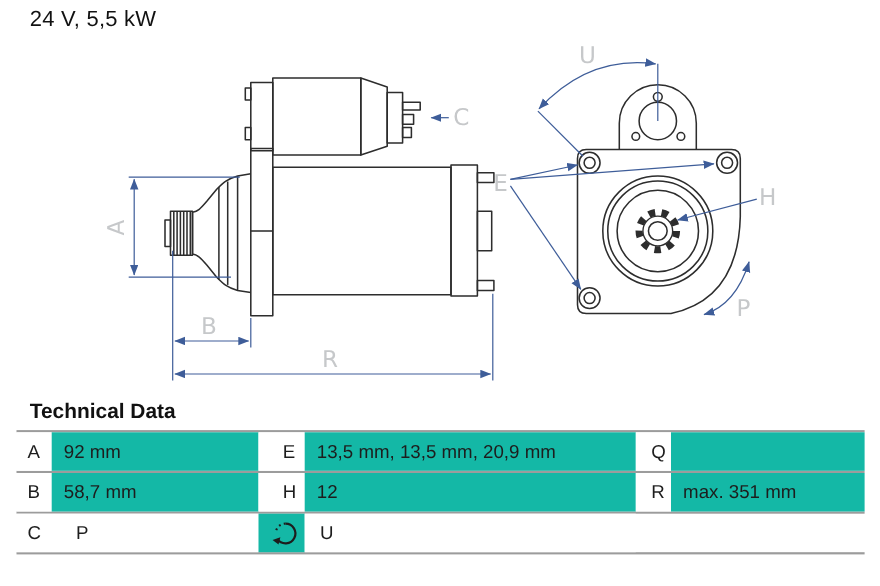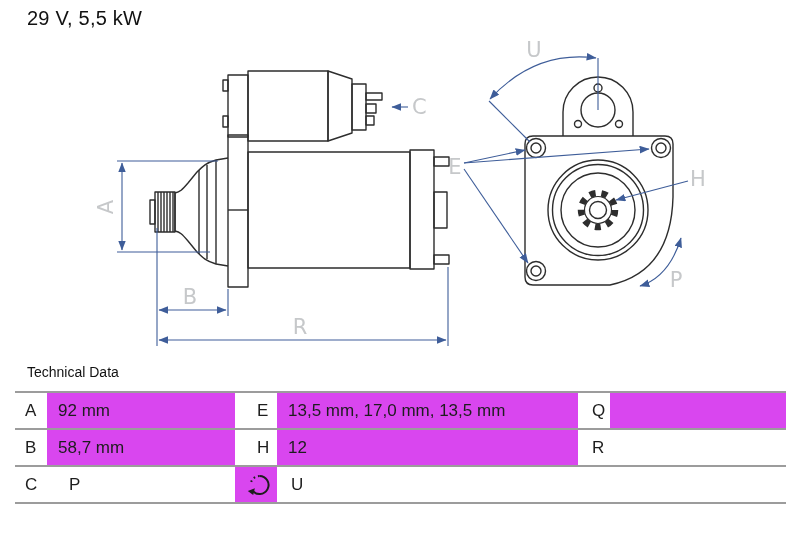--- a/index.html
+++ b/index.html
@@ -1,35 +1,35 @@
 <!DOCTYPE html>
 <html><head>
 <meta charset="utf-8">
 <style>
   html,body{margin:0;padding:0;background:#ffffff;}
   .stage{position:relative;width:800px;height:533px;background:#ffffff;overflow:hidden;
          font-family:"Liberation Sans","DejaVu Sans",sans-serif;color:#1d1d1d;}
   .page-title{position:absolute;left:27px;top:7px;font-size:20px;letter-spacing:.2px;color:#111;}
   .diagram-svg{position:absolute;left:0;top:0;}
-  .td-heading{position:absolute;left:27px;top:364px;font-size:14px;font-weight:normal;color:#111;}
+  .td-heading{position:absolute;left:27px;top:364px;font-size:19px;font-weight:bold;color:#111;}
   .tdt{position:absolute;left:15px;top:391px;width:771px;border-bottom:2px solid #9c9c9c;}
   .trow{display:grid;grid-template-columns:32px 188px 42px 301px 32px 176px;
         height:35px;border-top:2px solid #9c9c9c;align-items:stretch;font-size:17px;}
   .cell{display:flex;align-items:center;background:#ffffff;white-space:nowrap;overflow:hidden;}
-  .cell.val{background:#d946ef;padding-left:11px;}
+  .cell.val{background:#14b8a6;padding-left:11px;}
   .cell.k1{padding-left:10px;} .cell.k2{padding-left:22px;} .cell.k3{padding-left:14px;}
   svg text{font-family:"DejaVu Sans","Liberation Sans",sans-serif;}
   .dimlbl{fill:#c6c8ca;font-size:21px;}
 </style>
 </head>
 <body>
 
 <div class="stage">
 
-  <div class="page-title">29 V, 5,5 kW</div>
+  <div class="page-title">24 V, 5,5 kW</div>
 
   <svg class="diagram-svg" width="800" height="360" viewBox="0 0 800 360">
     <defs>
       <marker id="ae" orient="auto" markerWidth="10" markerHeight="8" refX="8.5" refY="3.5">
         <path d="M0,0 L9,3.5 L0,7 Z" fill="#3e5d99"></path>
       </marker>
       <marker id="as" orient="auto-start-reverse" markerWidth="10" markerHeight="8" refX="8.5" refY="3.5">
         <path d="M0,0 L9,3.5 L0,7 Z" fill="#3e5d99"></path>
       </marker>
     </defs>
@@ -134,30 +134,31 @@
     <text class="dimlbl" x="676" y="287" text-anchor="middle">P</text>
   </svg>
 
   <div class="td-heading">Technical Data</div>
 
   <div class="tdt">
     <div class="trow">
       <div class="cell k1">A</div>
       <div class="cell val">92 mm</div>
       <div class="cell k2">E</div>
-      <div class="cell val">13,5 mm, 17,0 mm, 13,5 mm</div>
+      <div class="cell val">13,5 mm, 13,5 mm, 20,9 mm</div>
       <div class="cell k3">Q</div>
       <div class="cell val"></div>
     </div>
     <div class="trow">
       <div class="cell k1">B</div>
       <div class="cell val">58,7 mm</div>
       <div class="cell k2">H</div>
       <div class="cell val">12</div>
       <div class="cell k3">R</div>
+      <div class="cell val">max. 351 mm</div>
     </div>
     <div class="trow">
       <div class="cell k1">C</div>
       <div class="cell k2">P</div>
       <div class="cell val">
         <svg width="27" height="24" viewBox="0 0 27 24">
           <path d="M13.5,3 A9,9 0 1 1 6.2,17.2" fill="none" stroke="#1d1d1d" stroke-width="2"></path>
           <path d="M13.5,3 A9,9 0 0 0 4.6,11.2" fill="none" stroke="#1d1d1d" stroke-width="2" stroke-dasharray="1.6 3"></path>
           <path d="M8.9,15.3 L1.8,17.9 L7.2,22.0 Z" fill="#1d1d1d" stroke="none"></path>
         </svg>

